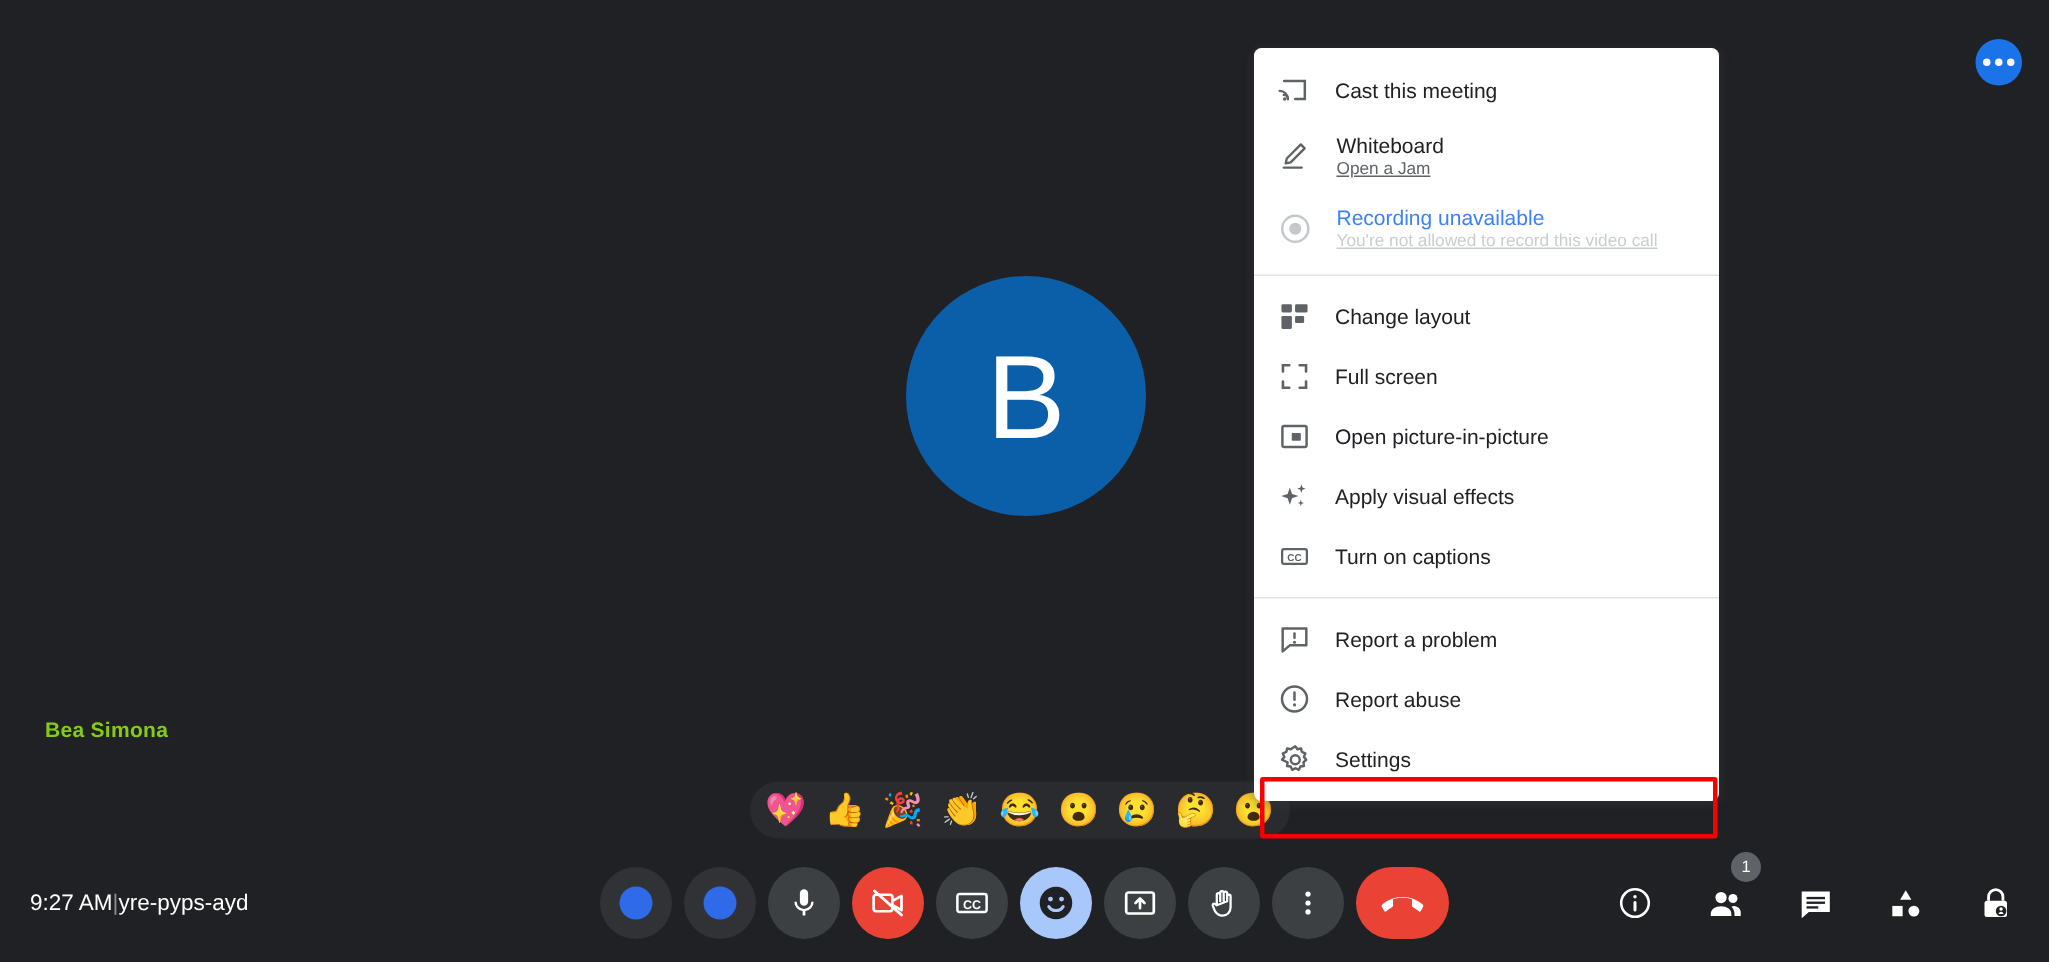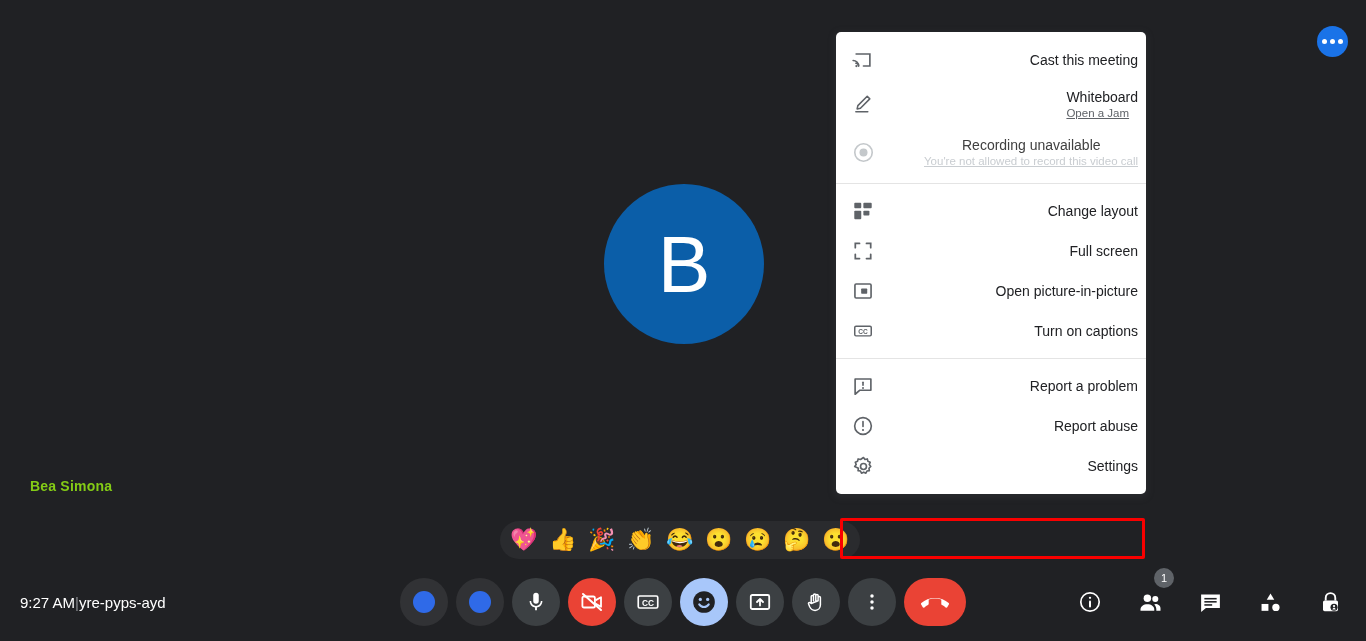--- a/index.html
+++ b/index.html
@@ -113,35 +113,34 @@
     width: 310px;
     background: #ffffff;
     border-radius: 5px;
     box-shadow: 0 2px 6px 2px rgba(60,64,67,.3);
     padding: 8px 0 8px 0;
     overflow: hidden;
   }
   .menu-item {
     display: flex; align-items: center;
     height: 40px;
-    padding: 0 8px 0 14px;
+    padding: 0 24px 0 14px;
     gap: 14px;
     color: #202124;
-    justify-content: space-between;
   }
   .menu-item.two-line { height: 48px; align-items: center; gap: 15px; }
   .menu-item .mi-icon {
     width: 26px; min-width: 26px; height: 26px;
     display: flex; align-items: center; justify-content: center;
     color: #5f6368;
   }
   .mi-text { display: flex; flex-direction: column; justify-content: center; }
   .mi-title { font-size: 14px; line-height: 18px; color: #202124; }
   .mi-sub { font-size: 11.5px; line-height: 15px; color: #5f6368; text-decoration: underline; }
-  .menu-item.disabled .mi-title { color: #404040; margin-left: 38px; }
+  .menu-item.disabled .mi-title { color: #3b82f6; }
   .menu-item.disabled .mi-sub { color: #c9cdd1; }
   .menu-item.disabled .mi-icon { color: #c4c8cb; }
   .menu-divider { height: 1px; background: #e4e4e4; margin: 7px 0; }
 
   .highlight-box {
     position: absolute; left: 840px; top: 518px;
     width: 305px; height: 41px;
     border: 3px solid #f90000;
     border-radius: 2px;
     pointer-events: none;
@@ -353,20 +352,32 @@
             <rect x="3.2" y="4.4" width="17.6" height="15.2" rx="1.3" fill="none" stroke="currentColor" stroke-width="1.8"></rect>
             <rect x="10" y="9.4" width="6.6" height="5.6" rx=".7" fill="currentColor"></rect>
           </svg>
         </span>
         <span class="mi-text">
           <span class="mi-title">Open picture-in-picture</span>
         </span>
       </div>
       <div class="menu-item">
         <span class="mi-icon">
+          <svg width="22" height="22" viewBox="0 0 24 24" fill="currentColor">
+            <path d="M8.6 5.4 10.2 10.1 14.9 11.7 10.2 13.3 8.6 18 7 13.3 2.3 11.7 7 10.1z"></path>
+            <path d="M17 3.2 17.8 5.5 20.1 6.3 17.8 7.1 17 9.4 16.2 7.1 13.9 6.3 16.2 5.5z"></path>
+            <path d="M16.6 14.4 17.2 16.1 18.9 16.7 17.2 17.3 16.6 19 16 17.3 14.3 16.7 16 16.1z"></path>
+          </svg>
+        </span>
+        <span class="mi-text">
+          <span class="mi-title">Apply visual effects</span>
+        </span>
+      </div>
+      <div class="menu-item">
+        <span class="mi-icon">
           <svg width="22" height="22" viewBox="0 0 28 28">
             <rect x="3.5" y="7.8" width="21" height="12.4" rx="1.6" fill="none" stroke="currentColor" stroke-width="1.9"></rect>
             <text x="14" y="17.8" text-anchor="middle" font-size="8.4" font-family="Liberation Sans, sans-serif" font-weight="700" fill="currentColor">CC</text>
           </svg>
         </span>
         <span class="mi-text">
           <span class="mi-title">Turn on captions</span>
         </span>
       </div>
       <div class="menu-divider"></div>

